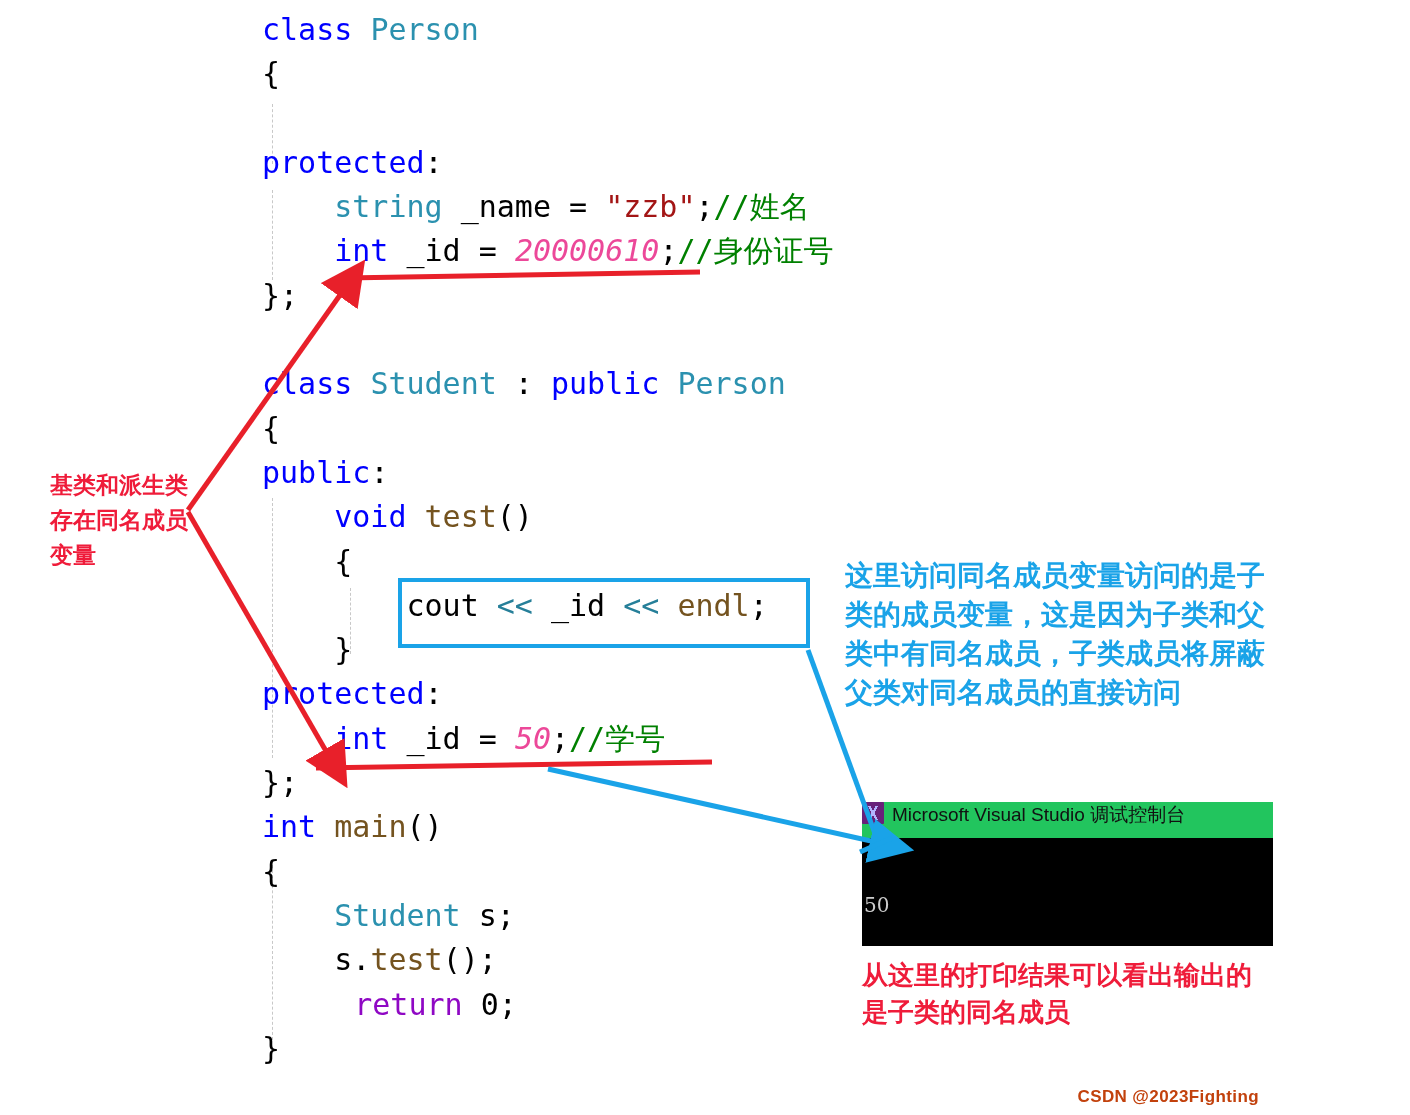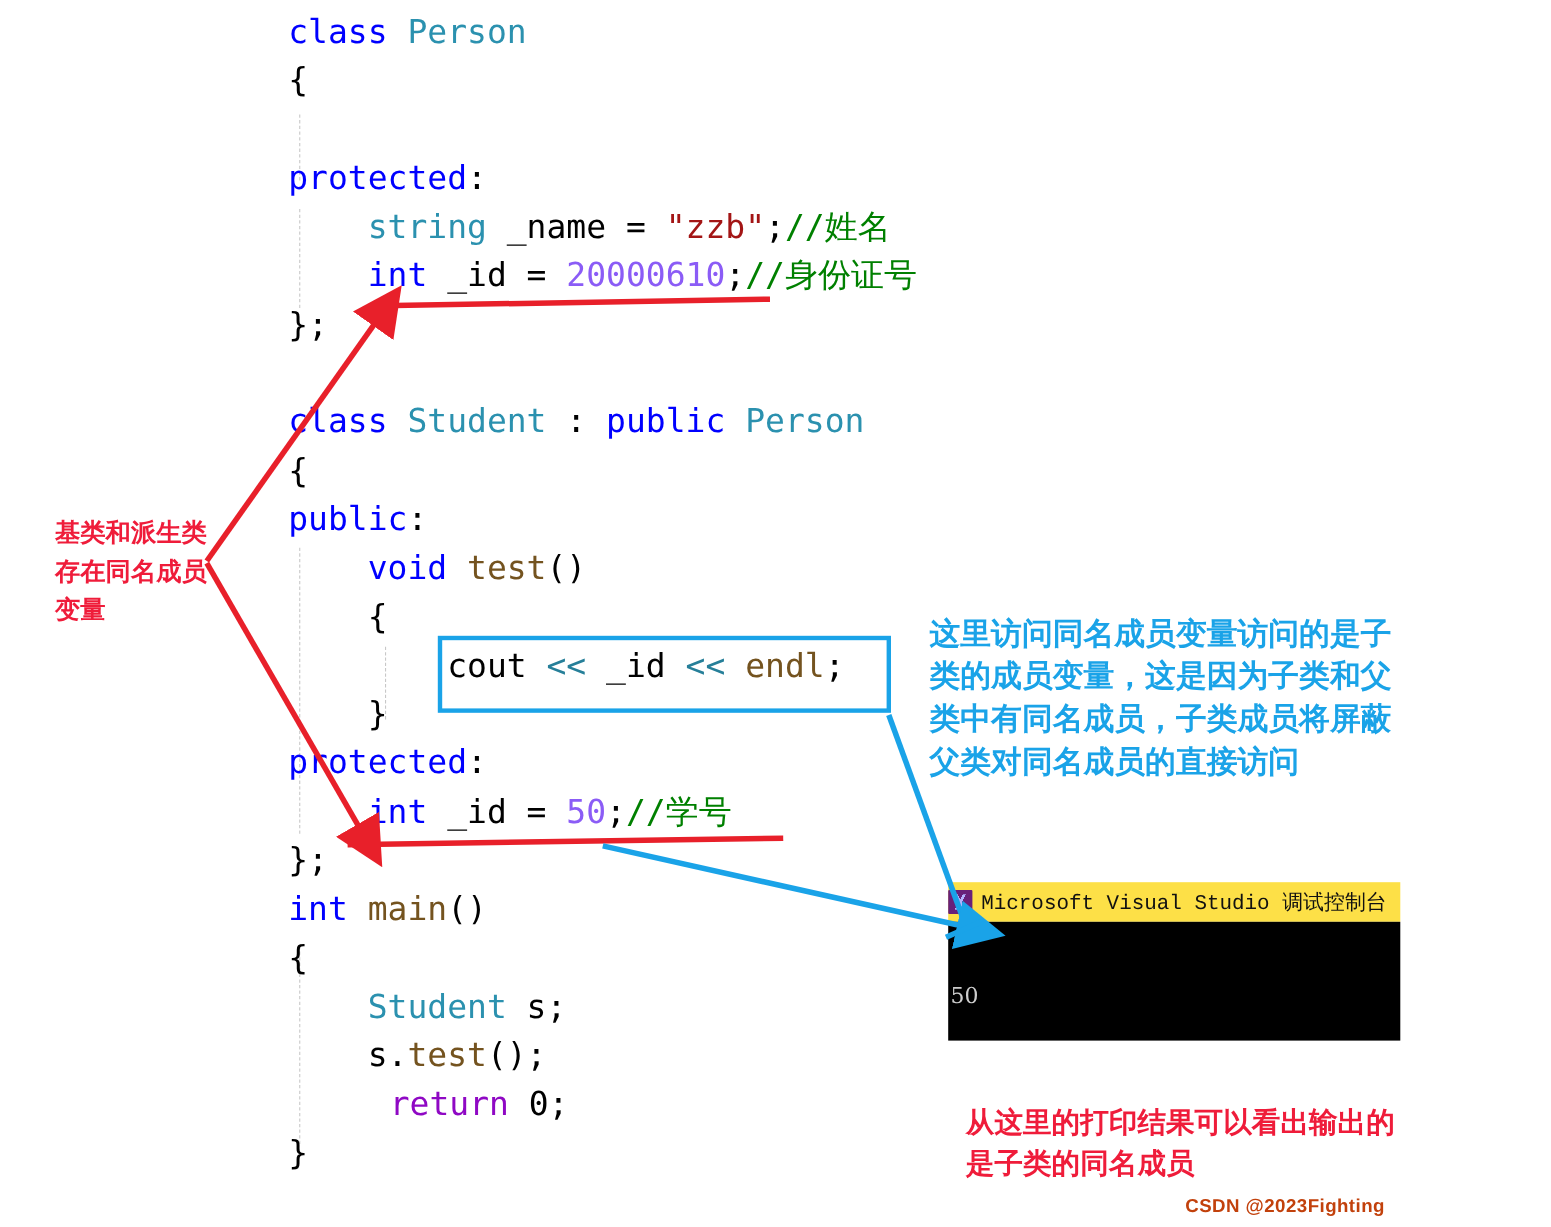--- a/index.html
+++ b/index.html
@@ -29,21 +29,21 @@
     color: #000000;
   }
   .ln { height: 44.3px; }
   .kw   { color: #0000ff; }       
   .typ  { color: #2b91af; }       
   .fn   { color: #74531f; }       
   .str  { color: #a31515; }       
   .cmt  { color: #008000; }       
   .op   { color: #000000; }
   .ctl  { color: #8f08c4; margin-left: 20px; }       
-  .num  { color: #8b5cf6; }
+  .num  { color: #ec4899; font-style: italic; }
   .stream { color: #267f99; }
 
   
   .guide {
     position: absolute;
     width: 0;
     border-left: 1px dashed #c8c8c8;
   }
 
   
@@ -68,24 +68,24 @@
   
   #console-window {
     position: absolute;
     left: 862px;
     top: 802px;
     width: 508px;
   }
   #console-title {
     height: 36px;
     display: flex;
-    align-items: center;
+    align-items: flex-start;
     gap: 8px;
-    background: #fde047;
-    font-family: Liberation Mono, monospace;
+    background: #22c55e;
+    font-family: Liberation Sans, sans-serif;
     font-size: 19px;
     color: #111111;
   }
   #vs-icon {
     width: 22px; height: 22px;
     background: #68217a;
     position: relative;
     flex: 0 0 auto;
     border-radius: 1px;
   }
@@ -139,21 +139,21 @@
 
   <div class="ann ann-red" style="left:14px; top:467px; font-size:23px; line-height:35px;margin-left:36px;">基类和派生类
 存在同名成员
 变量</div>
 
   <div class="ann ann-blue" style="left:845px; top:556px; font-size:28px; line-height:39px;">这里访问同名成员变量访问的是子
 类的成员变量，这是因为子类和父
 类中有同名成员，子类成员将屏蔽
 父类对同名成员的直接访问</div>
 
-  <div class="ann ann-red" style="left:862px; top:1003px; font-size:26px; line-height:37px;margin-left:16px;">从这里的打印结果可以看出输出的
+  <div class="ann ann-red" style="left:862px; top:957px; font-size:26px; line-height:37px;">从这里的打印结果可以看出输出的
 是子类的同名成员</div>
 
   <div id="console-window">
     <div id="console-title">
       <span id="vs-icon"></span>
       <span>Microsoft Visual Studio 调试控制台</span>
     </div>
     <div id="console-body">
       <div>50</div>
       

